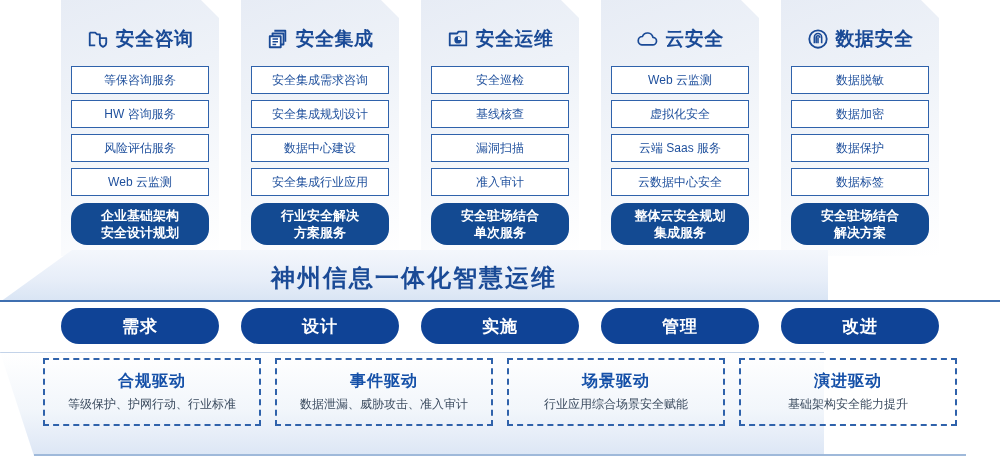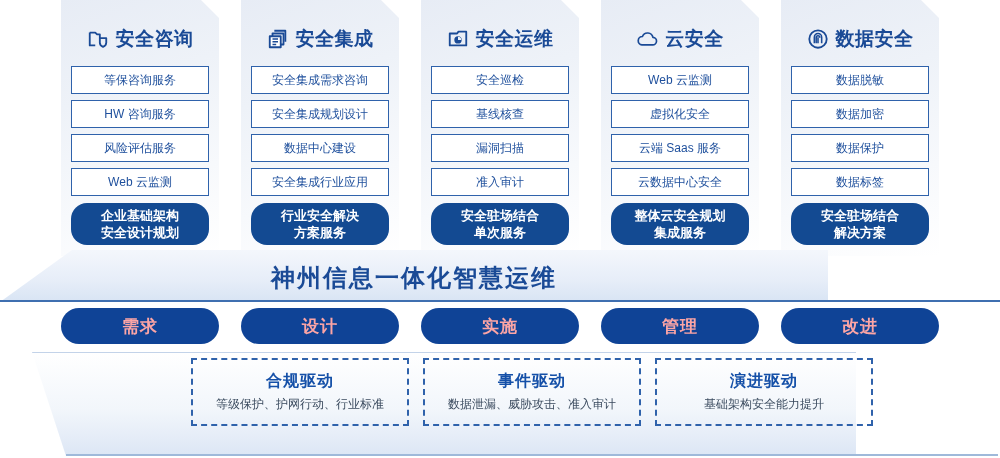--- a/index.html
+++ b/index.html
@@ -142,37 +142,36 @@
     height: 40px;
     display: flex;
     justify-content: center;
     gap: 22px;
   }
   .pill {
     width: 158px;
     height: 36px;
     border-radius: 18px;
     background: #0f4396;
-    color: #fca5a5;
+    color: #ffffff;
     font-size: 17px;
     font-weight: bold;
     display: flex;
     align-items: center;
     justify-content: center;
     letter-spacing: 1px;
   }
 
   
   .bottom {
     position: absolute;
     left: 0;
     top: 352px;
     width: 824px;
     height: 104px;
-    margin-left: 32px;
   }
   .bottom .shape {
     position: absolute;
     inset: 0;
     background: linear-gradient(180deg, #ffffff 0%, #f2f6fb 55%, #dce6f5 100%);
     clip-path: polygon(0 0, 1000px 0, 966px 100%, 34px 100%);
     border-top: 1px solid #c3d3e9;
   }
   .bottom .edge-b {
     position: absolute;
@@ -359,19 +358,23 @@
     <div class="drivers">
       <div class="driver">
         <div class="d-title">合规驱动</div>
         <div class="d-sub">等级保护、护网行动、行业标准</div>
       </div>
       <div class="driver">
         <div class="d-title">事件驱动</div>
         <div class="d-sub">数据泄漏、威胁攻击、准入审计</div>
       </div>
       <div class="driver">
+        <div class="d-title">场景驱动</div>
+        <div class="d-sub">行业应用综合场景安全赋能</div>
+      </div>
+      <div class="driver">
         <div class="d-title">演进驱动</div>
         <div class="d-sub">基础架构安全能力提升</div>
       </div>
     </div>
   </div>
 
 </div>
 
 </body></html>

